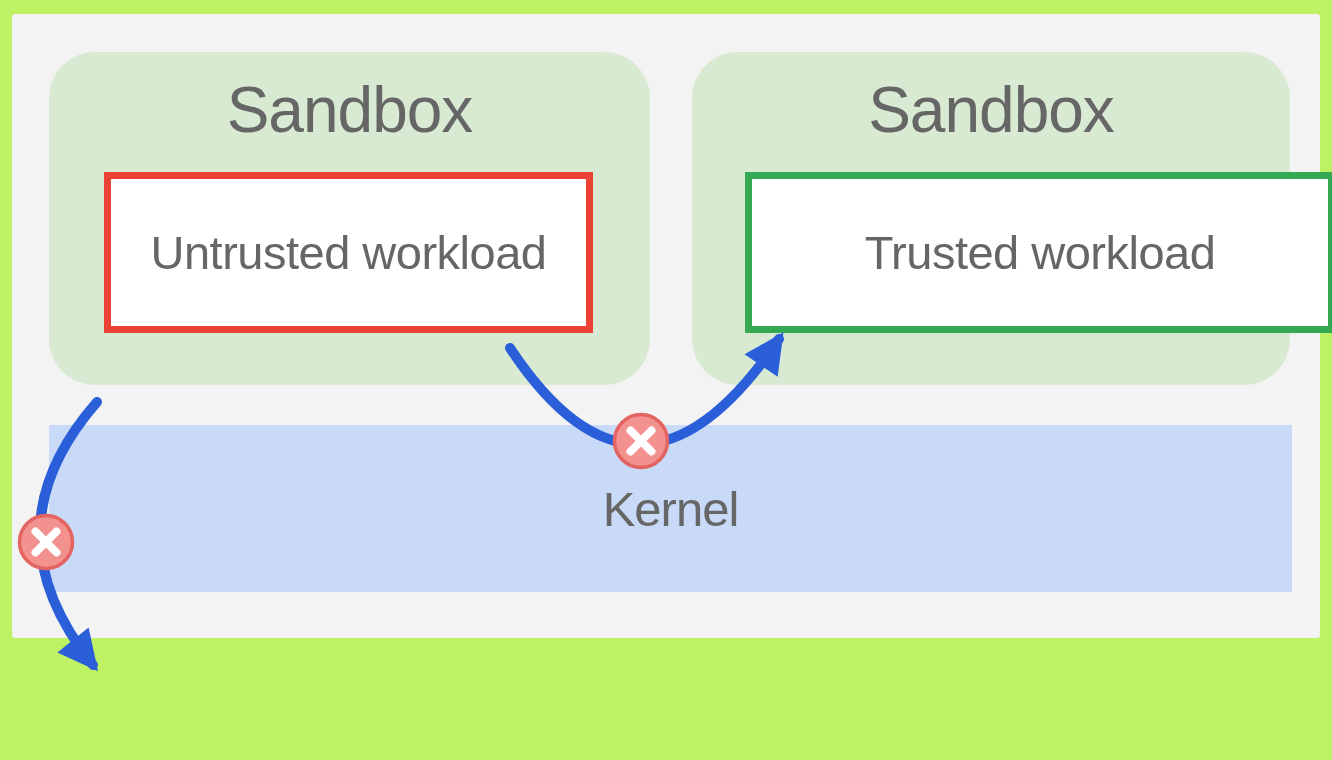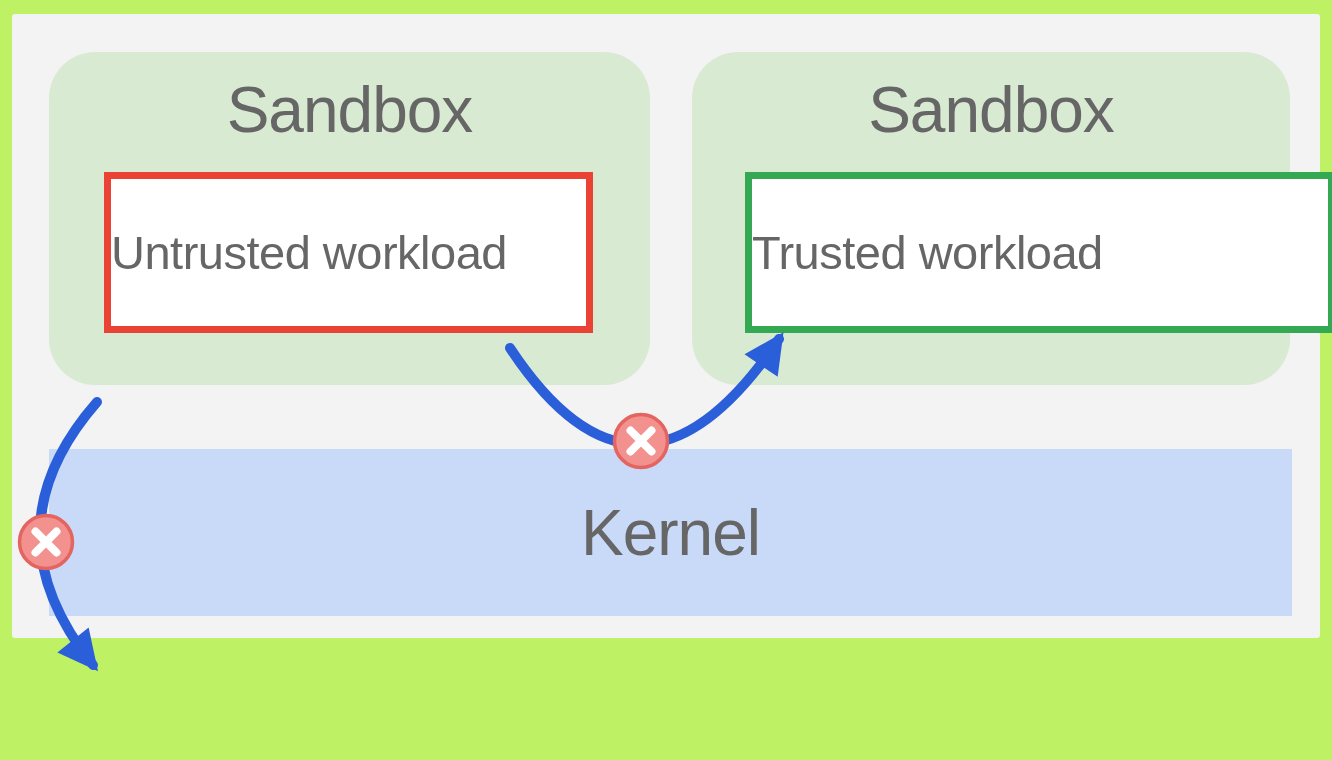--- a/index.html
+++ b/index.html
@@ -47,41 +47,41 @@
   }
   .workload {
     position: absolute;
     top: 120px;
     height: 161px;
     background: #ffffff;
     border: 7px solid #999999;
     box-sizing: border-box;
     display: flex;
     align-items: center;
+    justify-content: center;
     font-size: 47px;
     letter-spacing: -0.5px;
     color: #666666;
     white-space: nowrap;
   }
   .workload-untrusted { left: 55px; width: 489px; }
   .workload-trusted   { left: 53px; width: 590px; }
   .kernel-band {
     position: absolute;
     left: 49px;
     top: 425px;
     width: 1243px;
     height: 167px;
     background: #c9daf8;
     display: flex;
     align-items: center;
     justify-content: center;
-    font-size: 64px;
+    font-size: 49px;
     letter-spacing: -1px;
     color: #666666;
-    margin-top: 24px;
   }
   .node-label {
     position: absolute;
     left: 12px;
     top: 678px;
     width: 1308px;
     text-align: center;
     font-size: 64px;
     line-height: 70px;
     letter-spacing: -1px;

